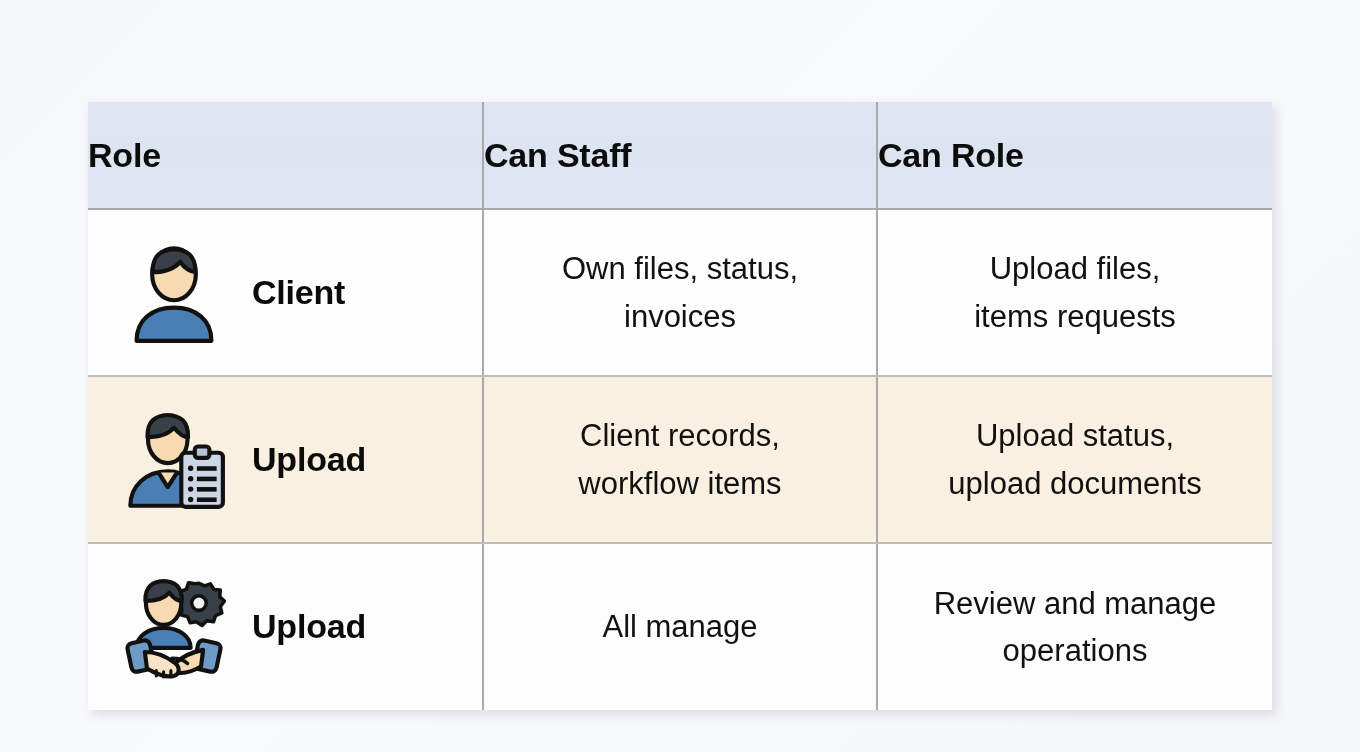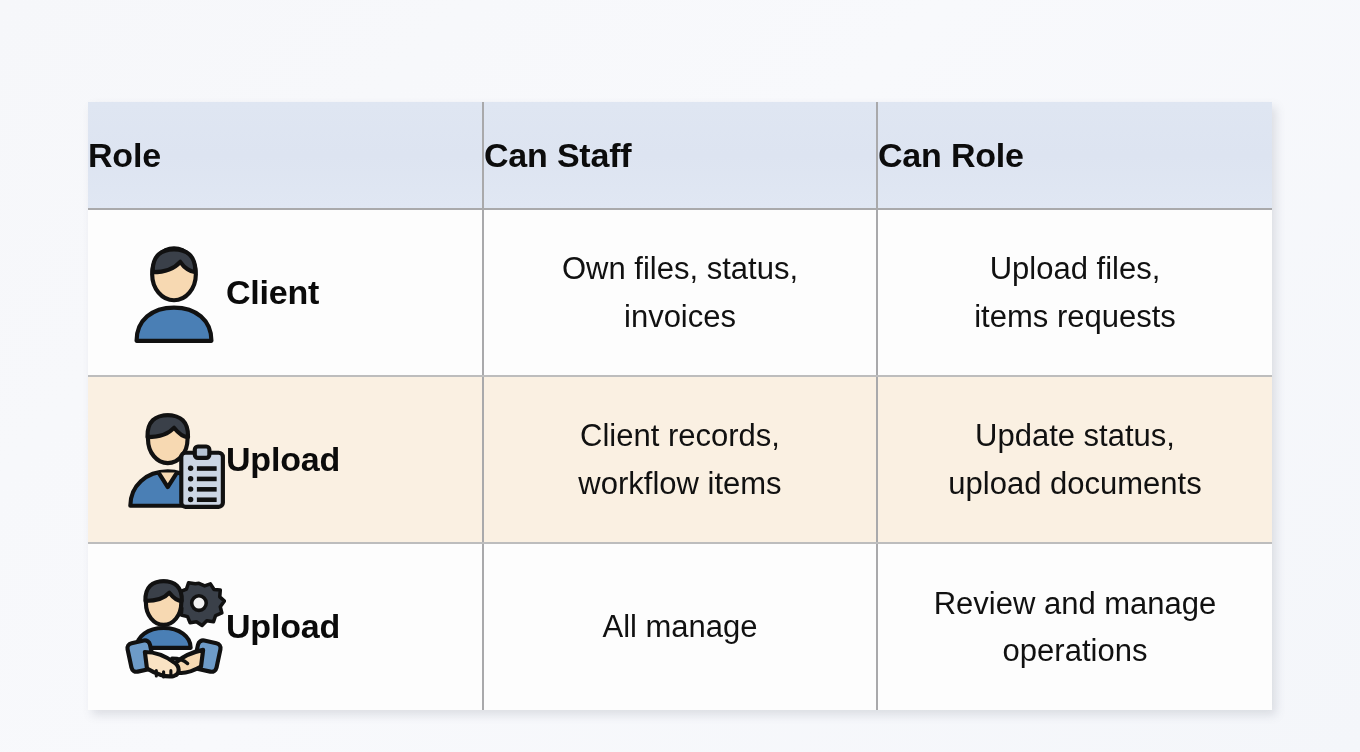--- a/index.html
+++ b/index.html
@@ -77,20 +77,21 @@
     border-bottom: 2px solid #bdbdbd;
   }
 
   tr.band-plain td { background: #fdfdfd; }
   tr.band-cream td { background: #faf0e2; }
 
   .role-cell-inner {
     display: flex;
     align-items: center;
     justify-content: flex-start;
+    gap: 26px;
     padding-left: 34px;
     height: 100%;
     box-sizing: border-box;
   }
   .role-icon {
     width: 104px;
     height: 104px;
     flex: 0 0 104px;
     display: block;
   }
@@ -184,21 +185,21 @@
                 <rect x="72" y="86" width="19" height="4.4" fill="#111111"></rect>
               </svg>
               <span class="role-label">Upload</span>
             </div>
           </td>
           <td class="sep-left">
             <span class="cell-text">Client records,
 workflow items</span>
           </td>
           <td class="sep-left">
-            <span class="cell-text">Update status,
+            <span class="cell-text">Upload status,
 upload documents</span>
           </td>
         </tr>
 
         <tr class="band-plain">
           <td>
             <div class="role-cell-inner">
               <svg class="role-icon" viewBox="0 0 100 100">
 
                 <g transform="translate(74,29)">

